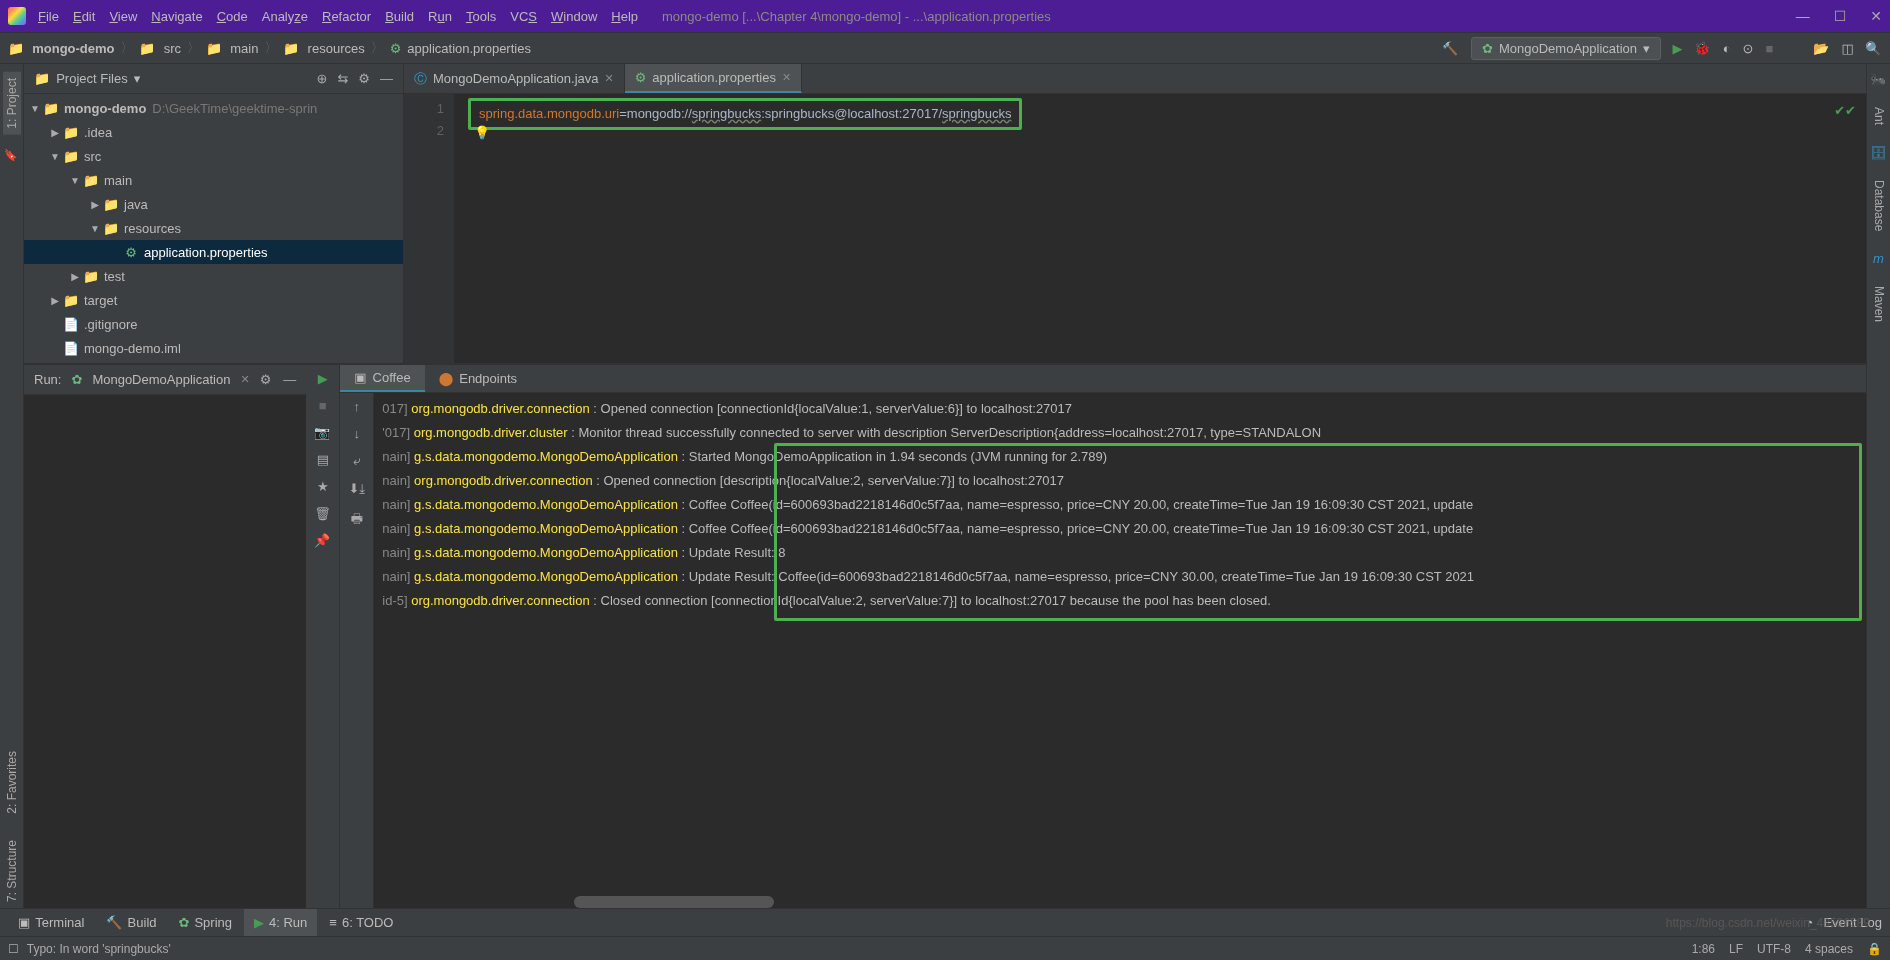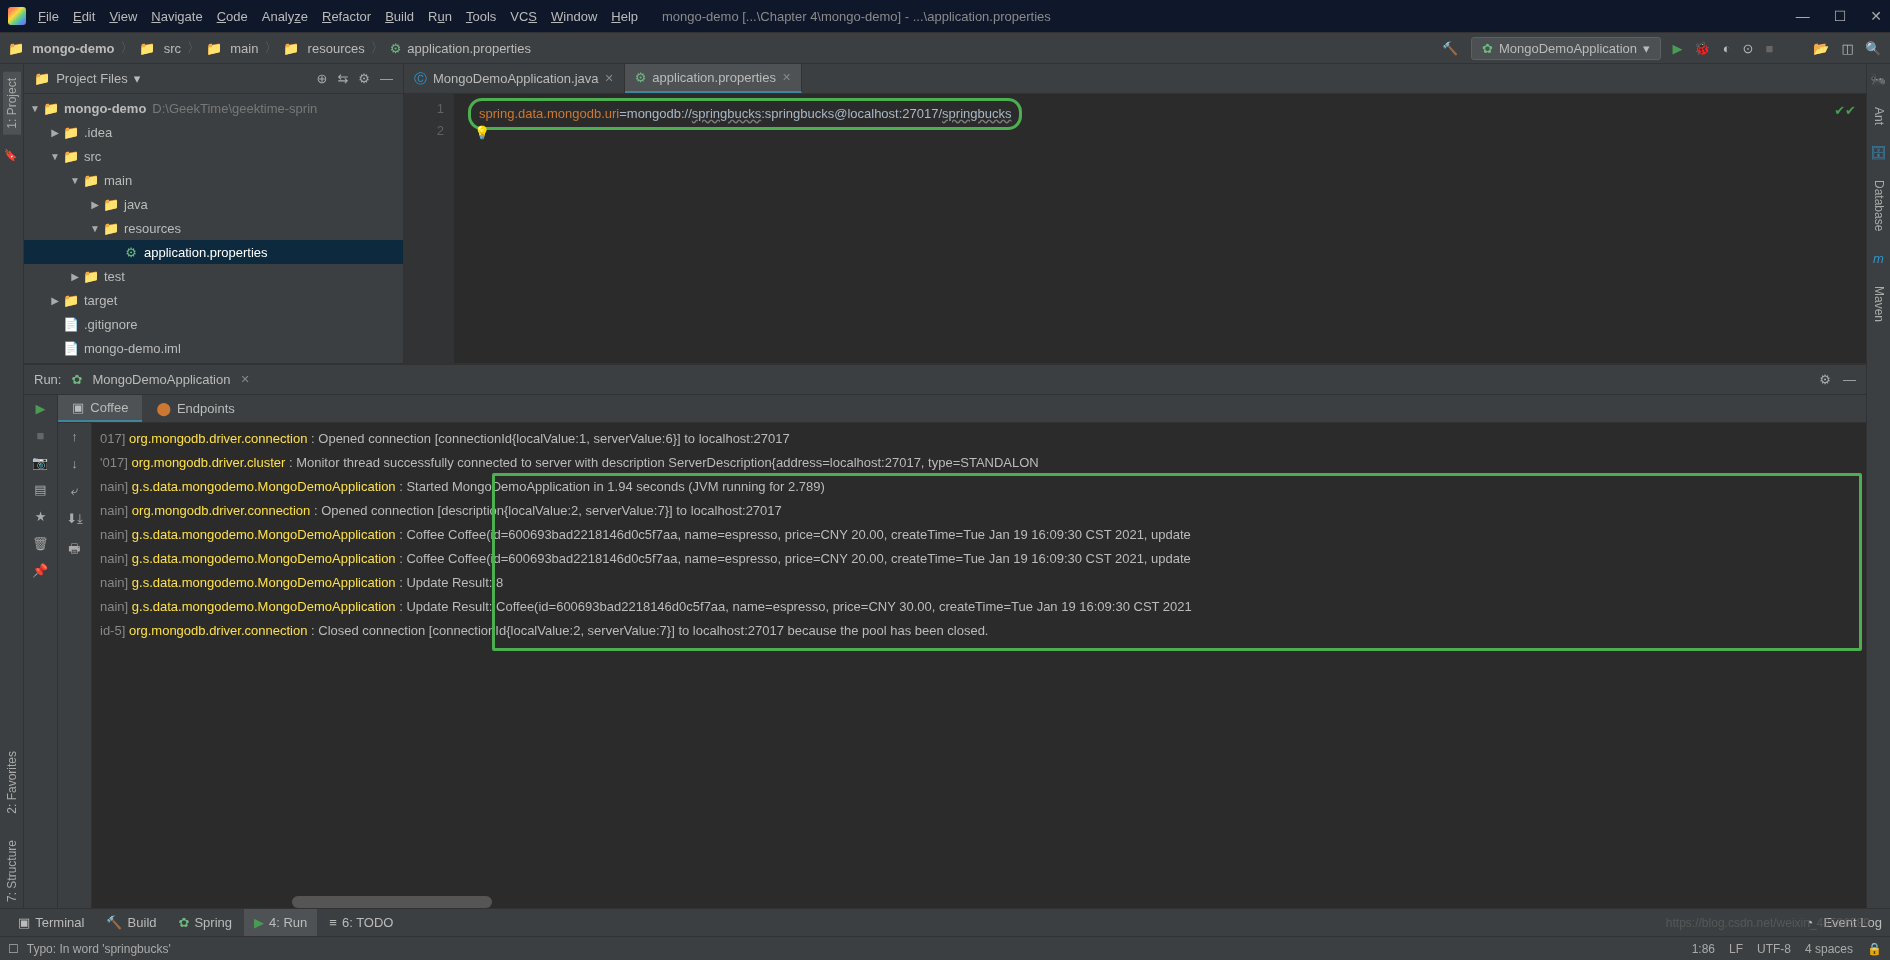--- a/index.html
+++ b/index.html
@@ -1,19 +1,19 @@
 <!DOCTYPE html>
 <html><head>
 <meta charset="utf-8">
 <style>
 * { margin: 0; padding: 0; box-sizing: border-box; font-family: "Segoe UI", Arial, sans-serif; }
 body { background: #3c3f41; color: #bbb; font-size: 13px; overflow: hidden; width: 1890px; height: 960px; position: relative; }
 
 
-.titlebar { height: 32px; background: #0f172a; display: flex; align-items: center; padding: 0 8px; }
+.titlebar { height: 32px; background: #4c1d95; display: flex; align-items: center; padding: 0 8px; }
 .titlebar .logo { width: 18px; height: 18px; background: linear-gradient(135deg,#ff6b6b,#ff8e53,#ffd93d,#6bcf7f,#4d9de0,#9b5de5); border-radius: 3px; margin-right: 12px; }
 .menu { display: flex; gap: 14px; }
 .menu span { cursor: pointer; }
 .menu u { text-decoration: underline; }
 .title-text { margin-left: 24px; color: #8a8a8a; flex: 1; }
 .window-controls { display: flex; gap: 24px; color: #aaa; font-size: 14px; }
 
 
 .navbar { height: 32px; background: #3c3f41; border-top: 1px solid #323232; border-bottom: 1px solid #323232; display: flex; align-items: center; padding: 0 8px; }
 .breadcrumb { display: flex; align-items: center; gap: 6px; }
@@ -50,29 +50,29 @@
 
 
 .editor { flex: 1; background: #2b2b2b; display: flex; flex-direction: column; min-width: 0; }
 .editor-tabs { height: 30px; background: #3c3f41; display: flex; align-items: stretch; border-bottom: 1px solid #323232; }
 .editor-tab { display: flex; align-items: center; padding: 0 10px; gap: 6px; border-right: 1px solid #323232; background: #3c3f41; cursor: pointer; }
 .editor-tab.active { background: #4e5254; border-bottom: 2px solid #3e86a0; }
 .editor-tab .close { color: #888; font-size: 11px; }
 .editor-body { flex: 1; display: flex; position: relative; }
 .gutter-nums { width: 50px; background: #313335; color: #606366; text-align: right; padding: 4px 10px 0 0; font-family: "Consolas", monospace; font-size: 13px; line-height: 22px; }
 .code { flex: 1; padding: 4px 0 0 14px; font-family: "Consolas", monospace; font-size: 13px; line-height: 22px; position: relative; }
-.code .highlight-box { border: 3px solid #4caf50; padding: 2px 8px; display: inline-block; border-radius: 14px; }
+.code .highlight-box { border: 3px solid #4caf50; padding: 2px 8px; display: inline-block; border-radius: 2px; }
 .code .key { color: #cc7832; }
 .code .val { color: #a9b7c6; }
 .code .underline { text-decoration: underline wavy #808080; }
 .bulb { color: #ffc66d; position: absolute; left: 20px; top: 28px; }
 .editor-status-icon { position: absolute; right: 10px; top: 6px; color: #499c54; }
 
 
-.run-panel { flex: 1; display: flex; flex-direction: column; border-top: 1px solid #323232; background: #2b2b2b; min-height: 0; }
+.run-panel { flex: 1; display: flex; border-top: 1px solid #323232; background: #2b2b2b; min-height: 0; }
 .run-header { height: 30px; background: #3c3f41; display: flex; align-items: center; padding: 0 10px; gap: 10px; border-bottom: 1px solid #323232; }
 .run-header .title { font-size: 13px; }
 .run-header .right-icons { margin-left: auto; display: flex; gap: 12px; color: #aaa; }
 .run-tabs { height: 28px; background: #3c3f41; display: flex; align-items: center; border-bottom: 1px solid #323232; }
 .run-tab { padding: 0 14px; height: 100%; display: flex; align-items: center; gap: 6px; cursor: pointer; }
 .run-tab.active { border-bottom: 2px solid #3e86a0; background: #4e5254; }
 .run-body { flex: 1; display: flex; min-height: 0; }
 .run-toolbar { width: 34px; background: #3c3f41; border-right: 1px solid #323232; display: flex; flex-direction: column; align-items: center; padding-top: 6px; gap: 12px; color: #aaa; }
 .run-toolbar2 { width: 34px; background: #3c3f41; border-right: 1px solid #323232; display: flex; flex-direction: column; align-items: center; padding-top: 6px; gap: 12px; color: #aaa; }
 .console { flex: 1; padding: 4px 8px; font-family: "Consolas", monospace; font-size: 13px; line-height: 24px; overflow: hidden; position: relative; color: #bbb; white-space: nowrap; }

